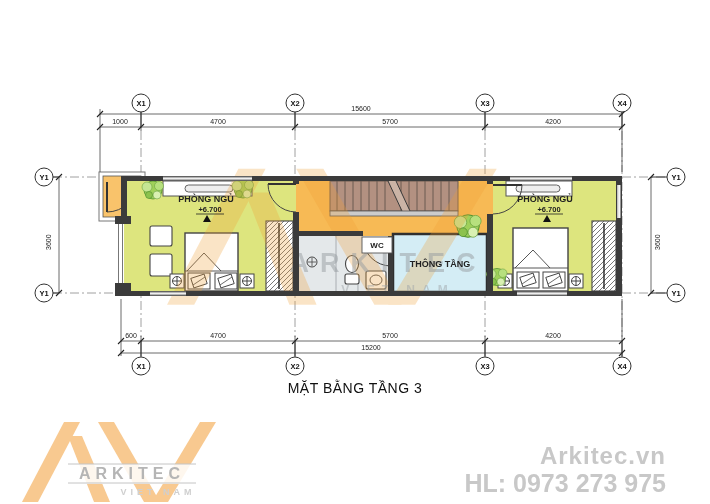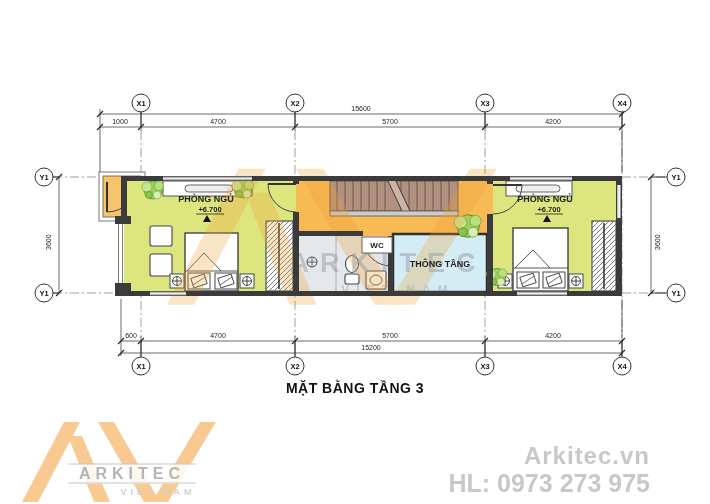--- a/index.html
+++ b/index.html
@@ -1,21 +1,21 @@
 <!DOCTYPE html>
 <html><head>
 <meta charset="utf-8">
 <style>
   html,body{margin:0;padding:0;}
   body{font-family:"Liberation Sans","DejaVu Sans",sans-serif;background:#ffffff;}
   #stage{position:relative;width:710px;height:504px;background:#fff;overflow:hidden;}
   #plan-svg{position:absolute;left:0;top:0;}
   #drawing-title{position:absolute;left:0;top:380px;width:100%;text-align:center;
-    font-size:14px;font-weight:bold;color:#111;letter-spacing:.5px;}
-  #footer-contact{position:absolute;right:60px;bottom:6px;text-align:right;
+    font-size:14px;font-weight:normal;color:#111;letter-spacing:.5px;}
+  #footer-contact{position:absolute;right:44px;bottom:6px;text-align:right;
     color:#c8c8c8;font-weight:bold;line-height:1.15;margin-left:36px;}
   #footer-contact .site{font-size:24px;letter-spacing:1px;}
   #footer-contact .phone{font-size:25px;}
   #logo-svg{position:absolute;left:12px;top:418px;}
   svg text{font-family:"Liberation Sans","DejaVu Sans",sans-serif;}
   .dimtxt{font-size:7px;fill:#222;}
   .bubtxt{font-size:7.5px;font-weight:bold;fill:#111;}
   .roomtxt{font-size:9px;font-weight:bold;fill:#222;}
   .lveltxt{font-size:7.5px;font-weight:bold;fill:#222;}
   .wmbrand{font-size:27px;font-weight:bold;letter-spacing:11px;fill:rgba(150,156,160,0.5);}

